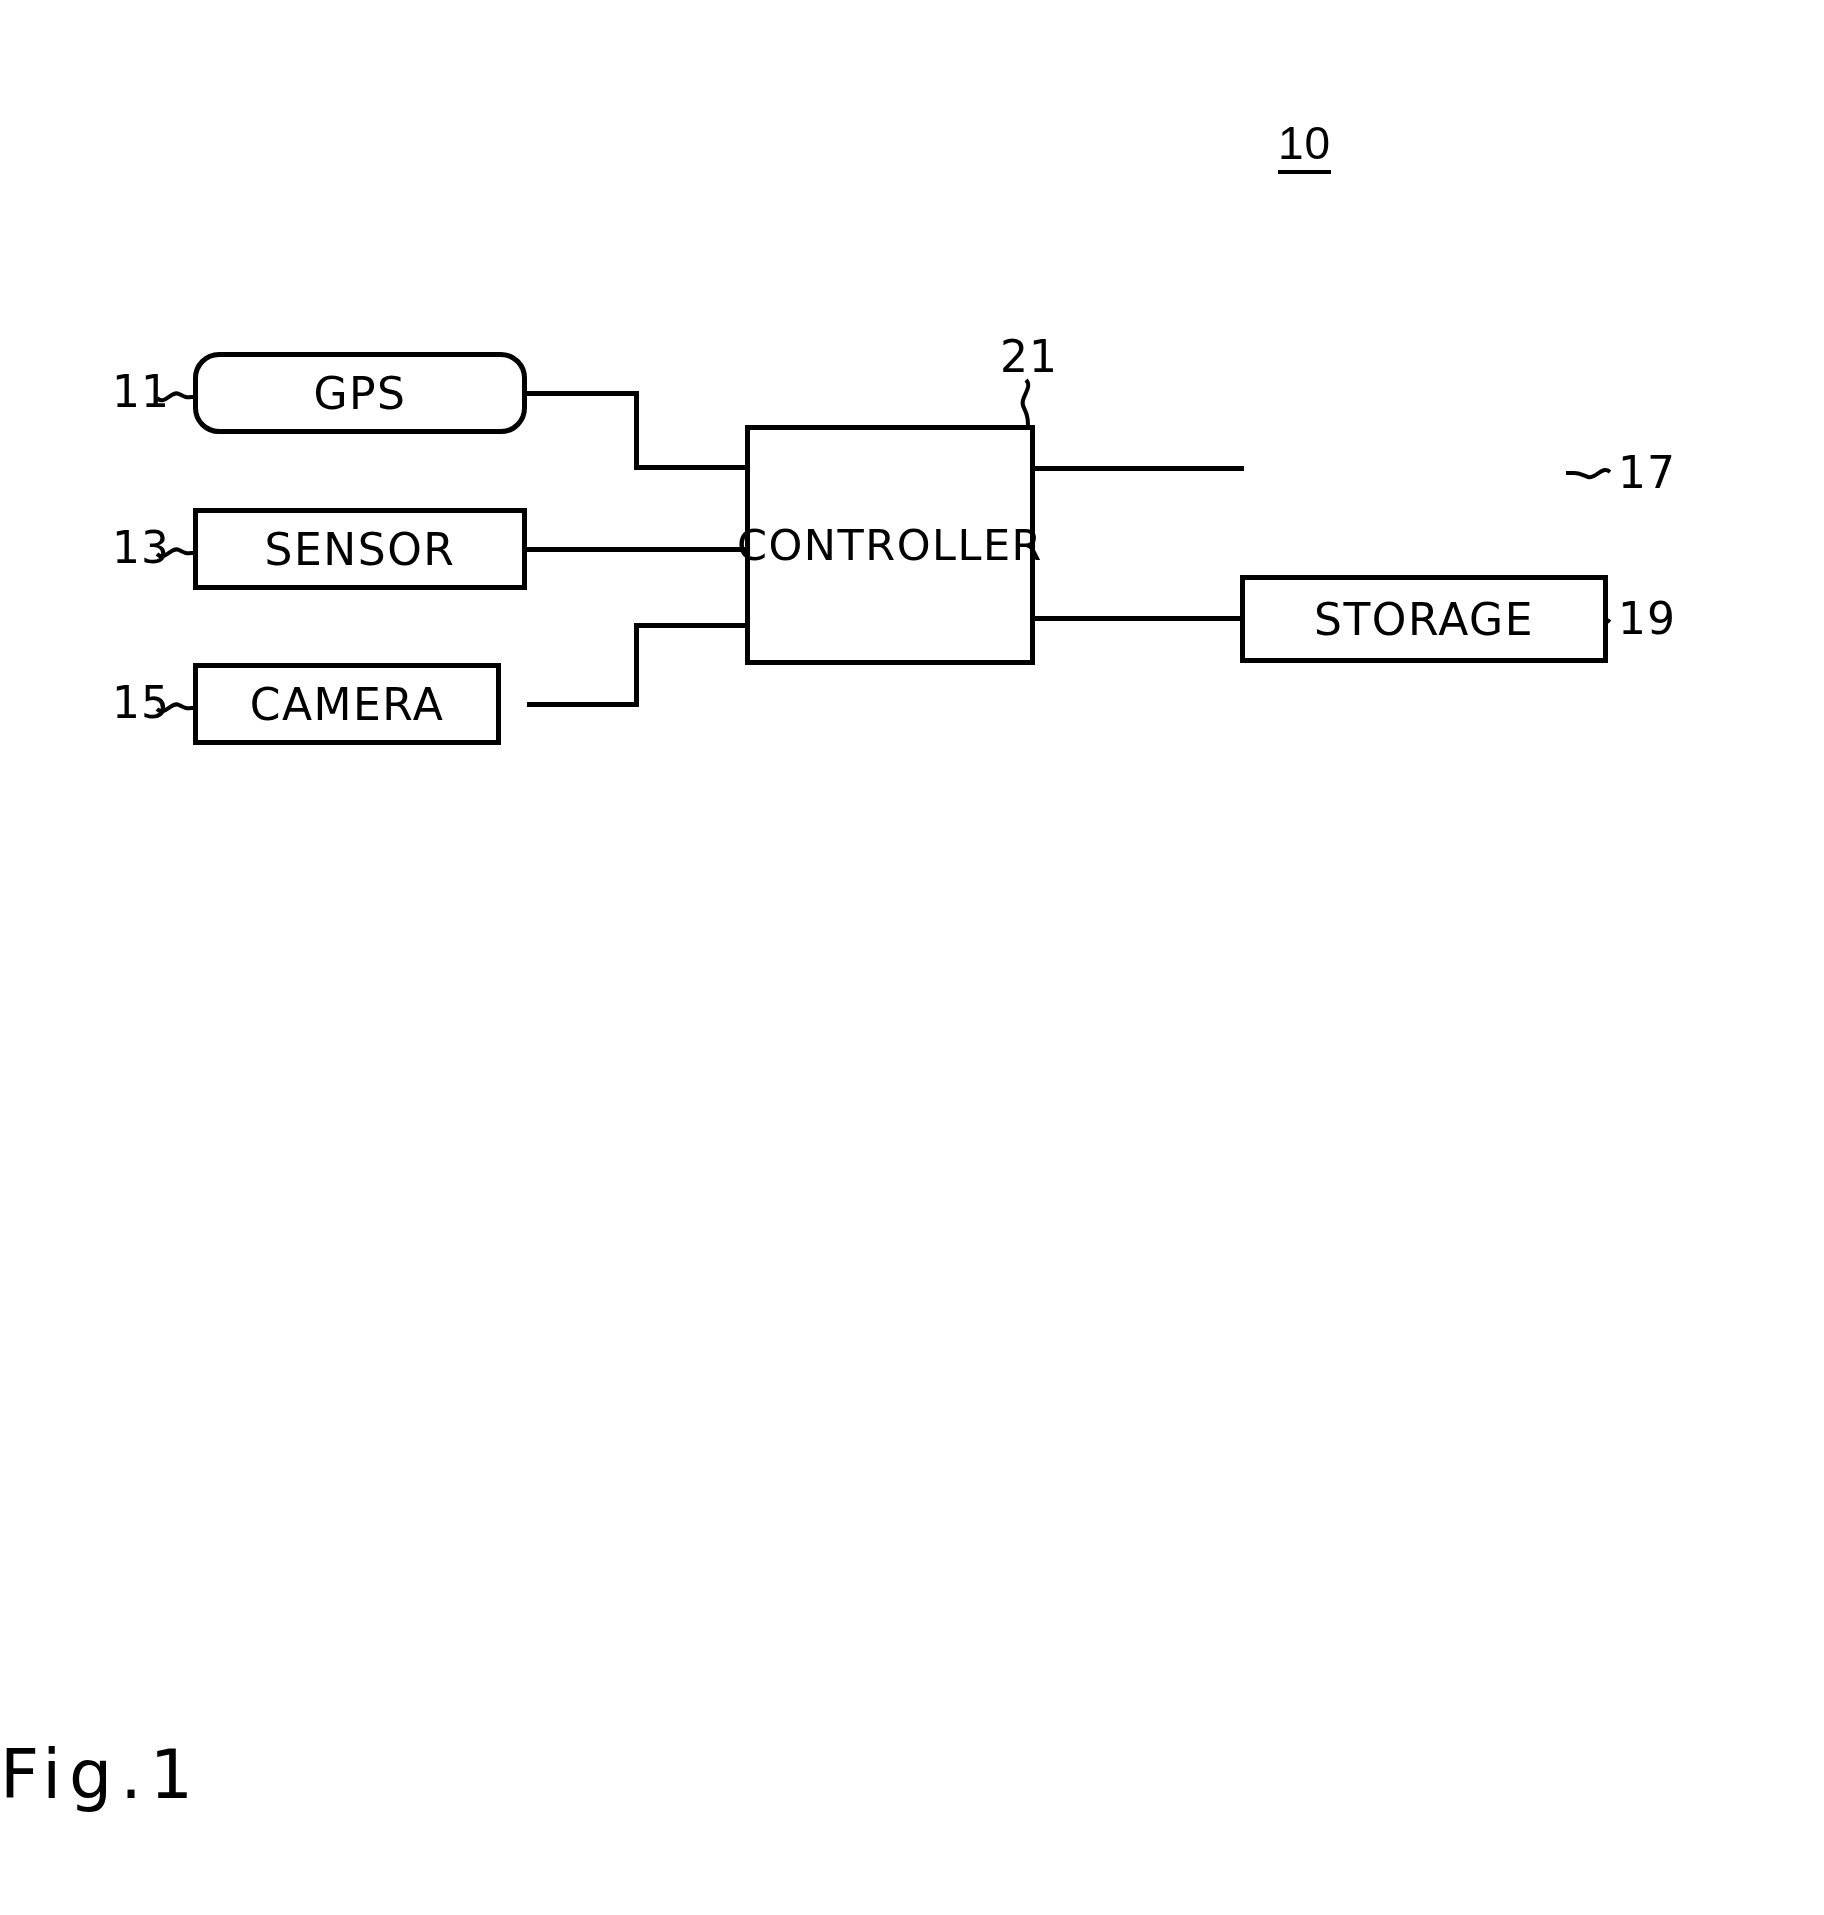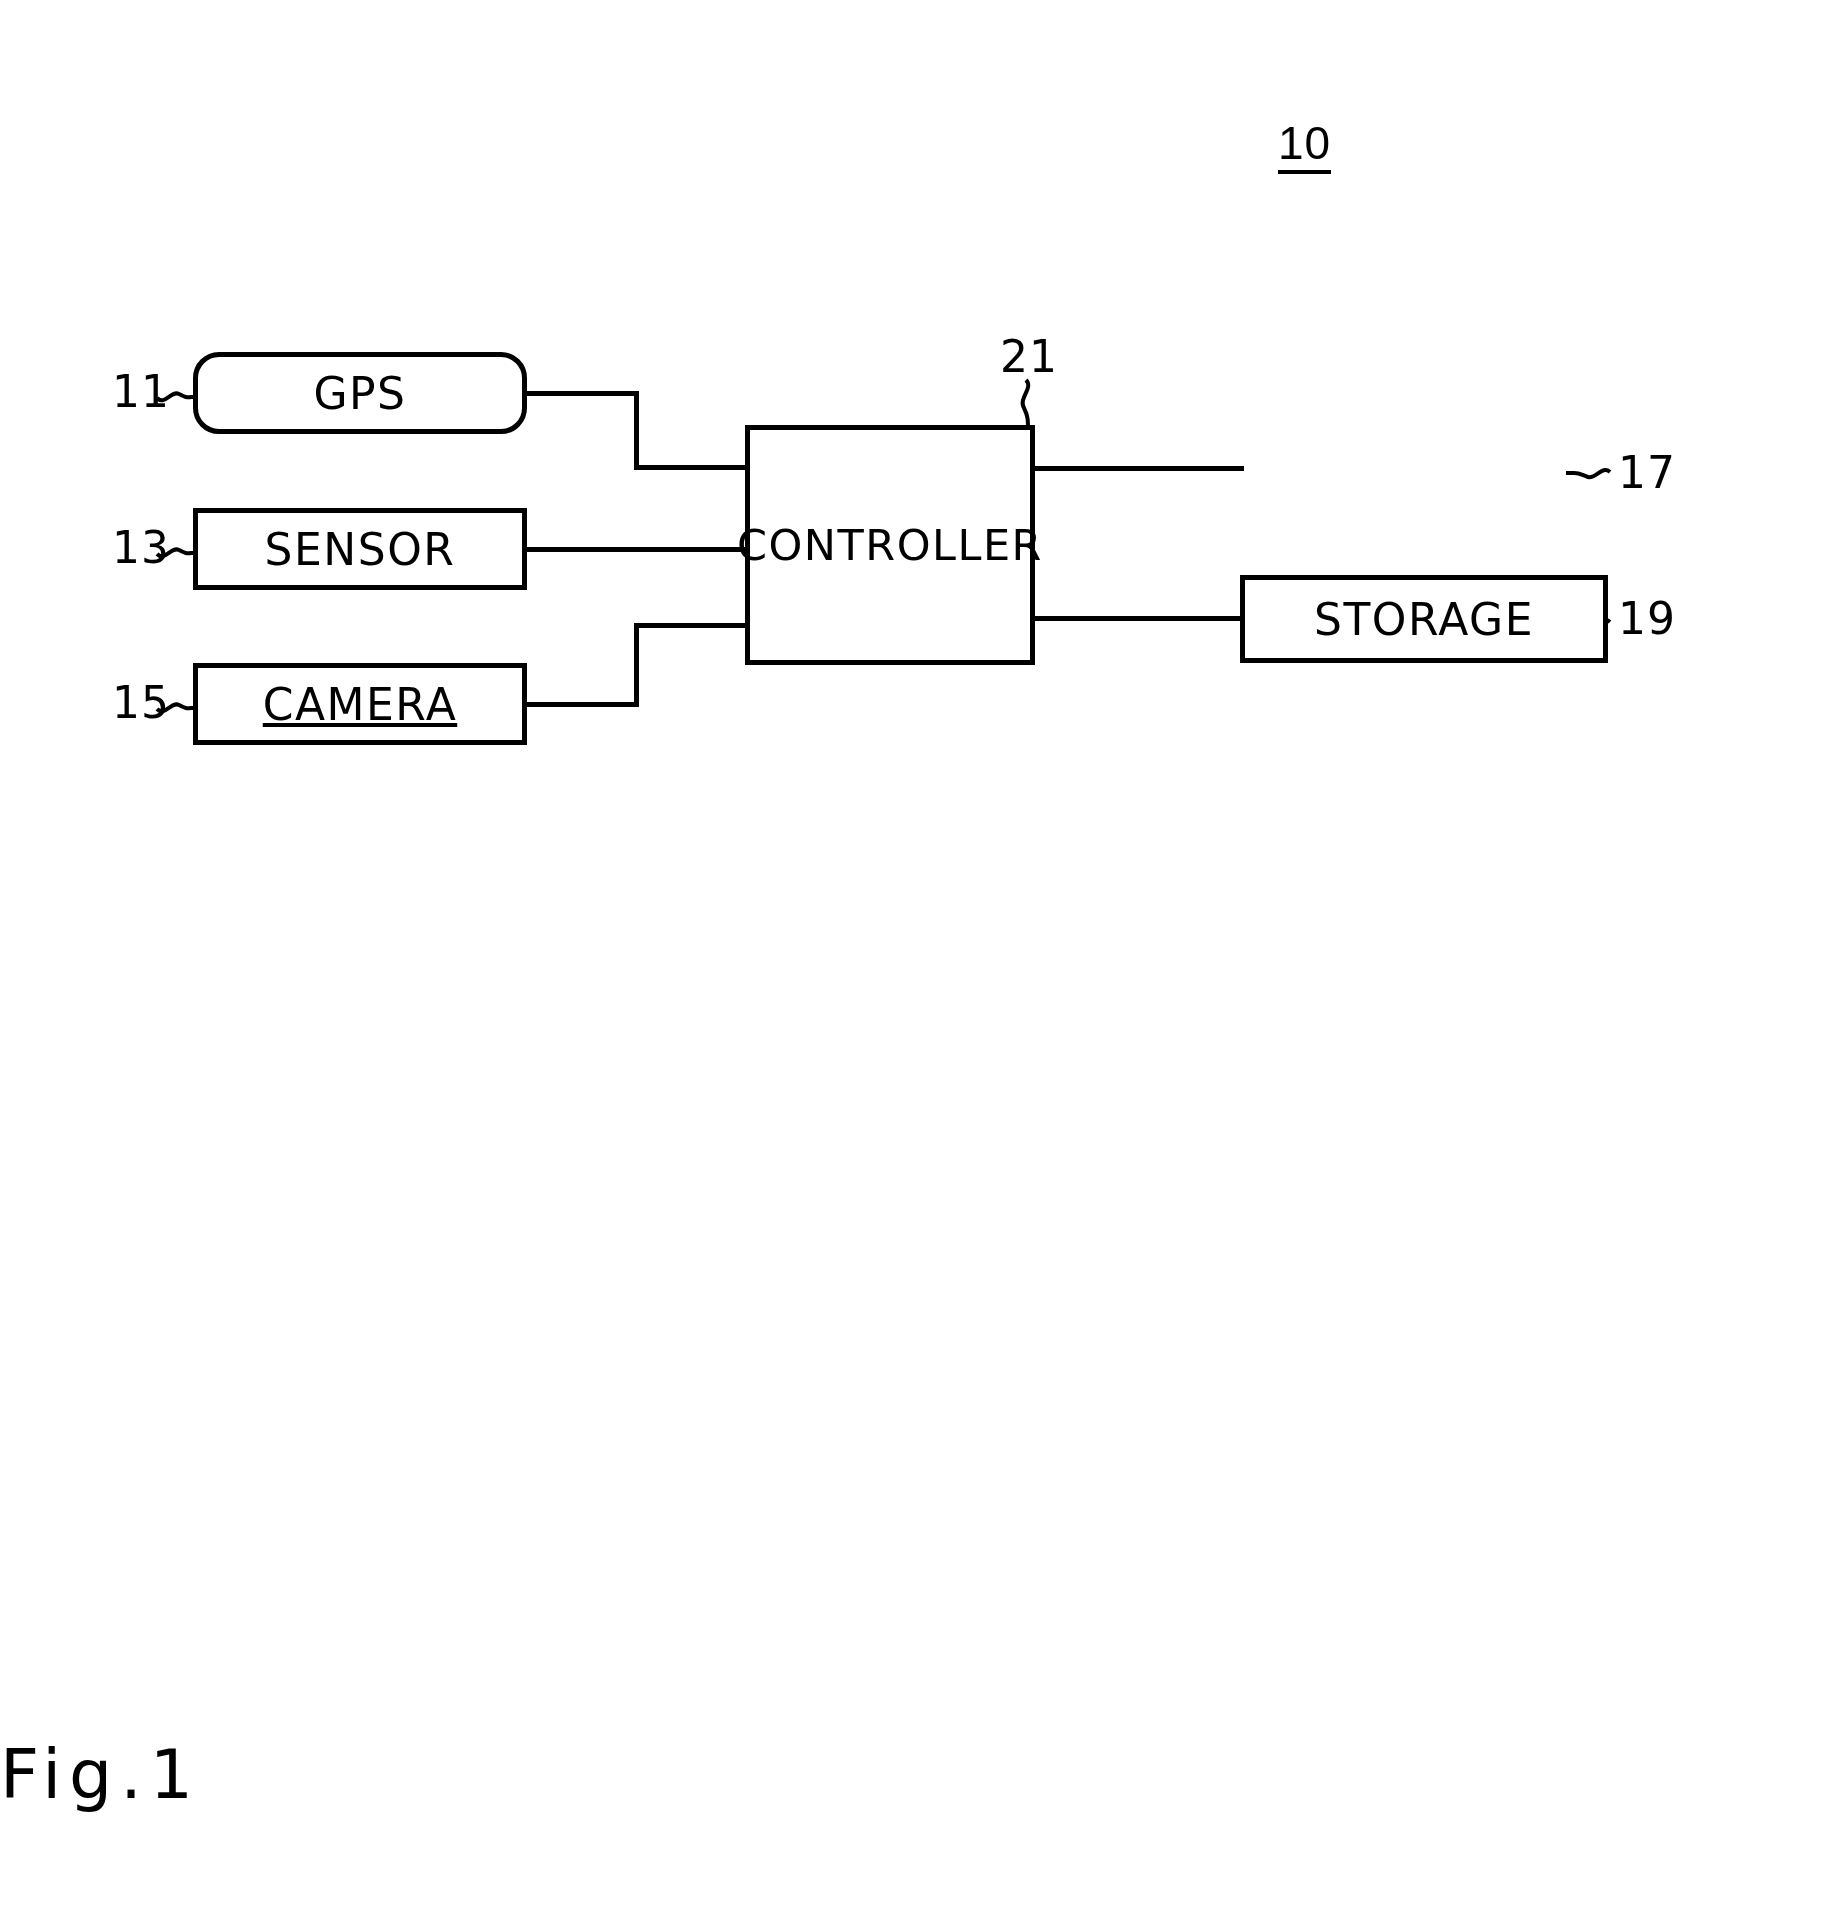--- a/index.html
+++ b/index.html
@@ -40,21 +40,21 @@
     display: flex;
     align-items: center;
     justify-content: center;
     font-size: 44px;
     letter-spacing: 1.5px;
     font-family: "DejaVu Sans", sans-serif;
     z-index: 3;
   }
   #block-gps     { left: 193px; top: 352px;  width: 334px; height: 82px; border-radius: 26px; }
   #block-sensor  { left: 193px; top: 508px;  width: 334px; height: 82px; }
-  #block-camera  { left: 193px; top: 663px;  width: 334px; height: 82px; text-decoration: underline; }
+  #block-camera  { left: 193px; top: 663px;  width: 308px; height: 82px; }
   #block-controller {
     left: 745px; top: 425px; width: 290px; height: 240px;
     font-size: 43px;
   }
   #block-outputter { left: 1240px; top: 425px; width: 324px; height: 88px; }
   #block-storage   { left: 1240px; top: 575px; width: 368px; height: 88px; }
 
   
   .wire {
     position: absolute;

